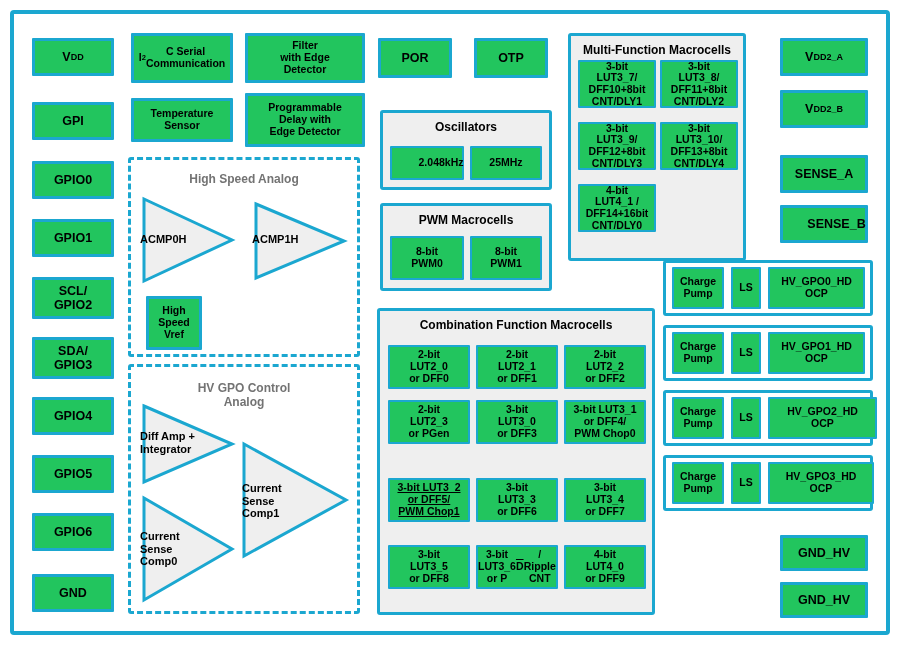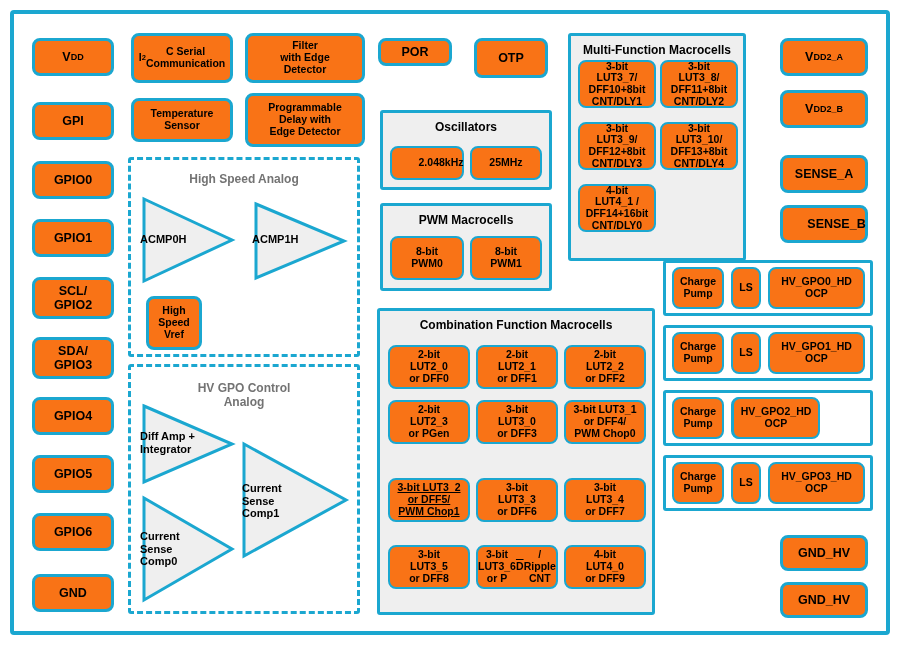--- a/index.html
+++ b/index.html
@@ -1,20 +1,20 @@
 <!DOCTYPE html>
 <html><head>
 <meta charset="utf-8">
 <style>
   html,body{margin:0;padding:0;background:#ffffff;}
   body{font-family:"Liberation Sans", sans-serif;}
   #root{position:relative;width:900px;height:645px;overflow:hidden;background:#fff;}
   .outer{position:absolute;left:10px;top:10px;width:880px;height:625px;border:4px solid #1ba7d0;border-radius:4px;box-sizing:border-box;}
 
-  .box{position:absolute;box-sizing:border-box;border:3px solid #1ba7d0;background:#f97316;border-radius:8px;
+  .box{position:absolute;box-sizing:border-box;border:3px solid #1ba7d0;background:#22c55e;border-radius:1px;
        display:flex;align-items:center;justify-content:center;text-align:center;font-weight:bold;color:#000;line-height:1.12;}
   .box.small{font-size:10.5px;}
   .box.pin{font-size:12.5px;}
   .box.thin{border-width:2px;}
 
   .group{position:absolute;box-sizing:border-box;border:3px solid #1ba7d0;background:#efefef;border-radius:3px;}
   .group-title{position:absolute;width:100%;text-align:center;font-weight:bold;font-size:12px;color:#000;top:7px;left:0;}
 
   .dashed{position:absolute;box-sizing:border-box;border:3px dashed #1ba7d0;border-radius:3px;background:#fff;}
   .dashed-title{position:absolute;width:100%;text-align:center;font-weight:bold;font-size:12px;color:#737373;left:0;}
@@ -45,21 +45,21 @@
 
   <div class="box pin" style="left:780px;top:38px;width:88px;height:38px;">V<sub>DD2_A</sub></div>
   <div class="box pin" style="left:780px;top:90px;width:88px;height:38px;">V<sub>DD2_B</sub></div>
   <div class="box pin" style="left:780px;top:155px;width:88px;height:38px;">SENSE_A</div>
   <div class="box pin" style="left:780px;top:205px;width:88px;height:38px;padding-left:25px;">SENSE_B</div>
   <div class="box pin" style="left:780px;top:535px;width:88px;height:36px;">GND_HV</div>
   <div class="box pin" style="left:780px;top:582px;width:88px;height:36px;">GND_HV</div>
 
   <div class="box small" style="left:131px;top:33px;width:102px;height:50px;">I<sup>2</sup>C Serial<br>Communication</div>
   <div class="box small" style="left:245px;top:33px;width:120px;height:50px;">Filter<br>with Edge<br>Detector</div>
-  <div class="box pin" style="left:378px;top:38px;width:74px;height:28px;">POR</div>
+  <div class="box pin" style="left:378px;top:38px;width:74px;height:40px;">POR</div>
   <div class="box pin" style="left:474px;top:38px;width:74px;height:40px;">OTP</div>
   <div class="box small" style="left:131px;top:98px;width:102px;height:44px;">Temperature<br>Sensor</div>
   <div class="box small" style="left:245px;top:93px;width:120px;height:54px;">Programmable<br>Delay with<br>Edge Detector</div>
 
   <div class="group" style="left:568px;top:33px;width:178px;height:228px;">
     <div class="group-title">Multi-Function Macrocells</div>
   </div>
   <div class="box small thin" style="left:578px;top:60px;width:78px;height:48px;">3-bit<br>LUT3_7/<br>DFF10+8bit<br>CNT/DLY1</div>
   <div class="box small thin" style="left:660px;top:60px;width:78px;height:48px;">3-bit<br>LUT3_8/<br>DFF11+8bit<br>CNT/DLY2</div>
   <div class="box small thin" style="left:578px;top:122px;width:78px;height:48px;">3-bit<br>LUT3_9/<br>DFF12+8bit<br>CNT/DLY3</div>
@@ -148,19 +148,19 @@
   <div class="box small thin" style="left:768px;top:267px;width:97px;height:42px;">HV_GPO0_HD<br>OCP</div>
 
   <div class="group" style="left:663px;top:325px;width:210px;height:56px;background:#fff;"></div>
   <div class="box small thin" style="left:672px;top:332px;width:52px;height:42px;">Charge<br>Pump</div>
   <div class="box small thin" style="left:731px;top:332px;width:30px;height:42px;">LS</div>
   <div class="box small thin" style="left:768px;top:332px;width:97px;height:42px;">HV_GPO1_HD<br>OCP</div>
 
   <div class="group" style="left:663px;top:390px;width:210px;height:56px;background:#fff;"></div>
   <div class="box small thin" style="left:672px;top:397px;width:52px;height:42px;">Charge<br>Pump</div>
   <div class="box small thin" style="left:731px;top:397px;width:30px;height:42px;">LS</div>
-  <div class="box small thin" style="left:732px;top:397px;width:88px;height:42px;">HV_GPO2_HD<br>OCP</div>
+  <div class="box small thin" style="left:768px;top:397px;width:109px;height:42px;">HV_GPO2_HD<br>OCP</div>
 
   <div class="group" style="left:663px;top:455px;width:210px;height:56px;background:#fff;"></div>
   <div class="box small thin" style="left:672px;top:462px;width:52px;height:42px;">Charge<br>Pump</div>
   <div class="box small thin" style="left:731px;top:462px;width:30px;height:42px;">LS</div>
-  <div class="box small thin" style="left:768px;top:462px;width:97px;height:42px;">HV_GPO3_HD<br>OCP</div>
+  <div class="box small thin" style="left:768px;top:462px;width:106px;height:42px;">HV_GPO3_HD<br>OCP</div>
 </div>
 
 </body></html>

